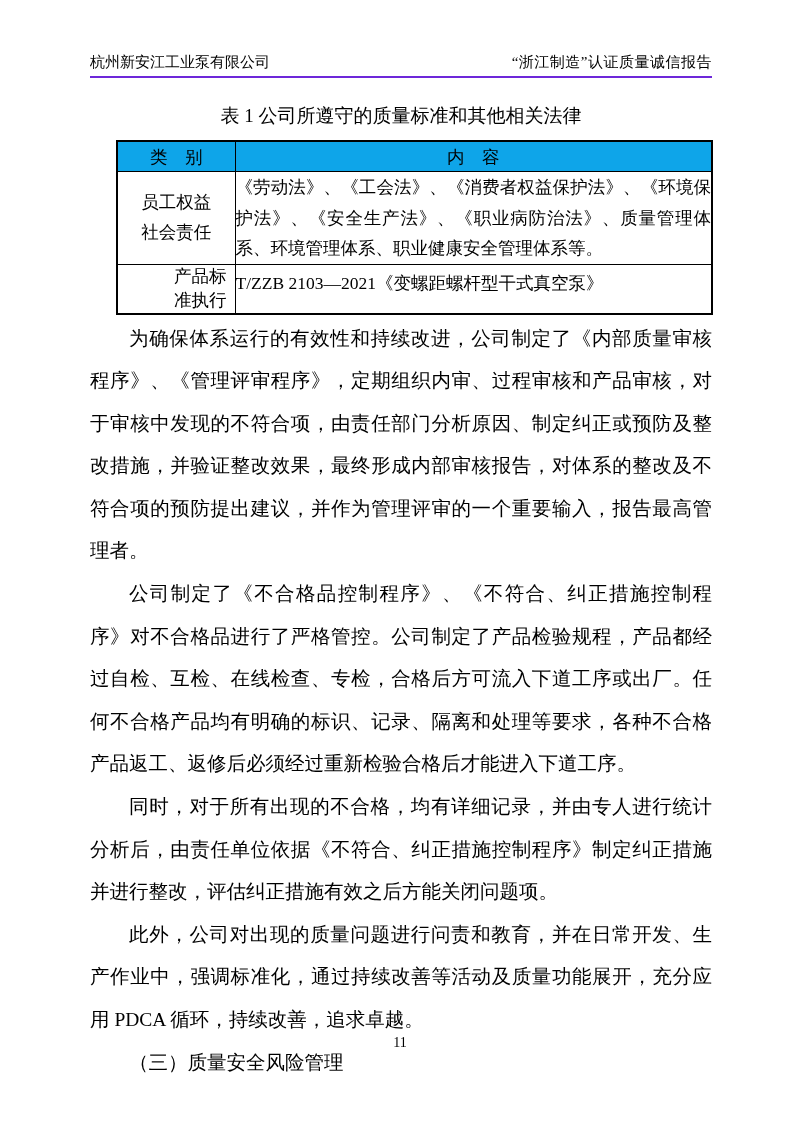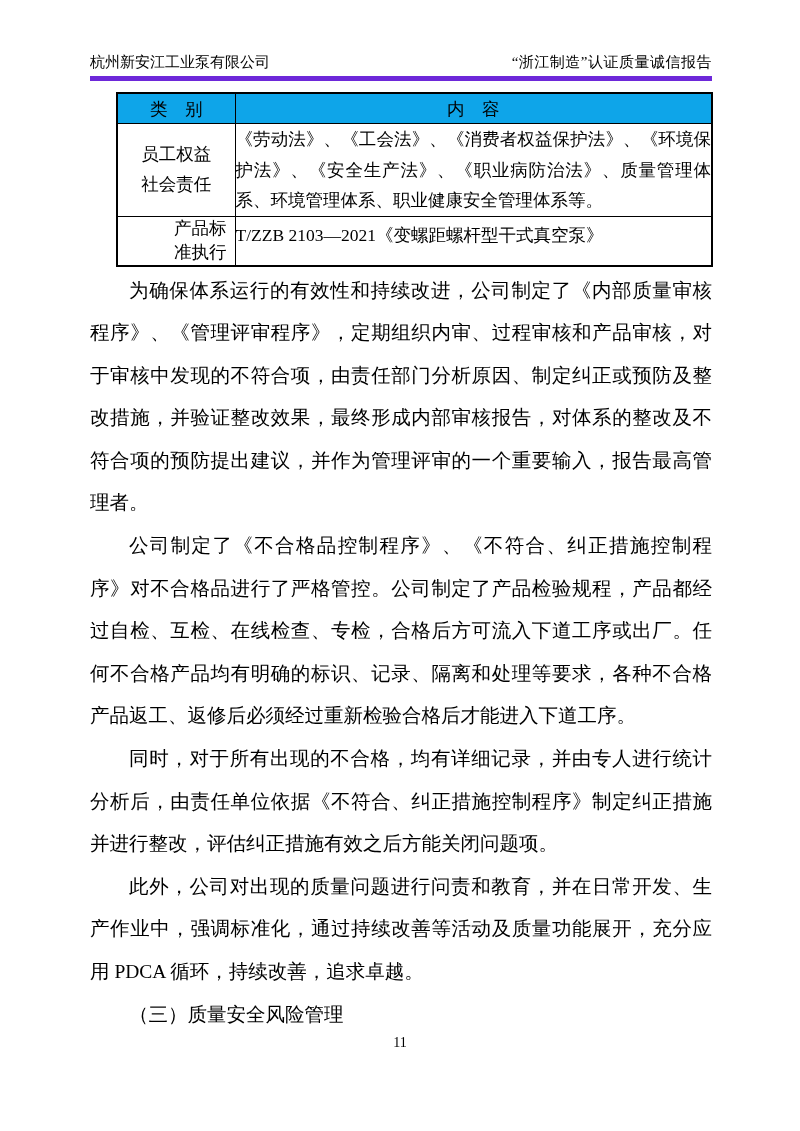--- a/index.html
+++ b/index.html
@@ -13,21 +13,21 @@
     overflow: hidden;
   }
   .page {
     padding: 52px 88px 0 90px;
   }
   
   .page-header {
     display: flex;
     justify-content: space-between;
     align-items: flex-end;
-    border-bottom: 5px solid #6d28d9;
+    border-bottom: 2px solid #6d28d9;
     padding-bottom: 4px;
     font-size: 15px;
     line-height: 20px;
   }
   .page-header .right { letter-spacing: 0.5px; }
 
   
   .table-caption {
     text-align: center;
     font-size: 19px;
@@ -102,20 +102,21 @@
 </head>
 <body>
 
 <div class="page">
 
   <div class="page-header">
     <span class="left">杭州新安江工业泵有限公司</span>
     <span class="right">“浙江制造”认证质量诚信报告</span>
   </div>
 
+  <p class="table-caption">表 1 公司所遵守的质量标准和其他相关法律</p>
 
   <table class="law-table">
     <colgroup>
       <col class="col-category">
       <col class="col-content">
     </colgroup>
     <thead>
       <tr>
         <th>类　别</th>
         <th>内　容</th>

